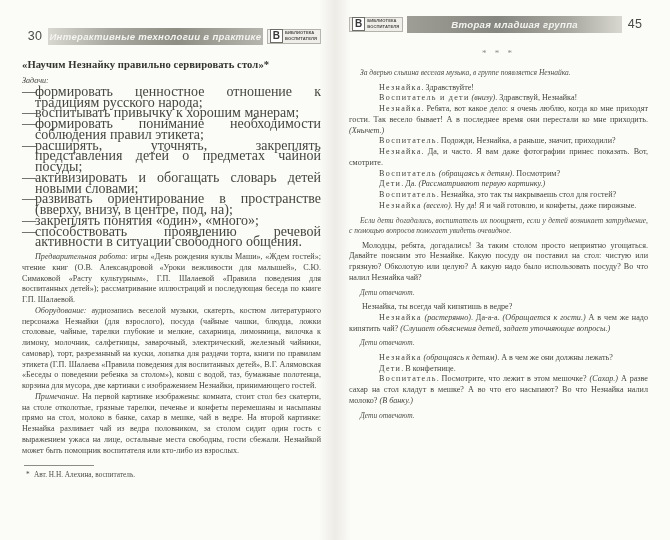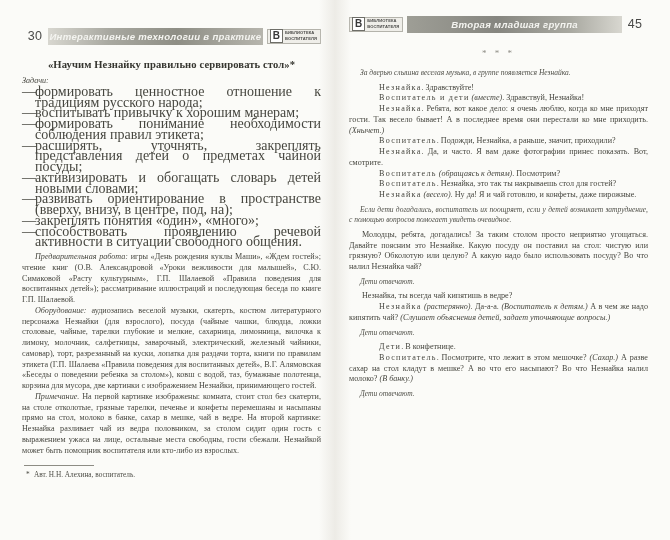--- a/index.html
+++ b/index.html
@@ -114,21 +114,21 @@
     font-weight: bold;
     line-height: 1.35;
     color: #4b4b49;
     letter-spacing: 0.1px;
   }
   .logo-left  { margin-left: 4px; }
   .logo-right { margin-right: 4px; }
 
   
   .title {
-    text-align: center;
+    text-align: left;
     font-size: 10.6px;
     font-weight: bold;
     margin: 12px 0 6px 0;
     color: #35352f;
     letter-spacing: 0.1px;
   }
   .stars {
     text-align: center;
     font-size: 9px;
     letter-spacing: 3px;
@@ -256,32 +256,34 @@
       </div>
       <div class="runbar rev">Вторая младшая группа</div>
       <div class="folio">45</div>
     </div>
 
     <div class="stars">* * *</div>
 
     <div id="dialogue" class="dlg">
         <p class="stage">За дверью слышна веселая музыка, в группе появляется Незнайка.</p>
         <p><span class="sp">Незнайка</span><span>. Здравствуйте!</span></p>
-        <p><span class="sp">Воспитатель и дети</span><span class="it"> (вместе)</span><span>. Здравствуй, Незнайка!</span></p>
+        <p><span class="sp">Воспитатель и дети</span><span class="it"> (внизу)</span><span>. Здравствуй, Незнайка!</span></p>
         <p><span class="sp">Незнайка</span><span>. Ребята, вот какое дело: я очень люблю, когда ко мне приходят гости. Так весело бывает! А в последнее время они перестали ко мне приходить. </span><span class="it">(Хнычет.)</span></p>
         <p><span class="sp">Воспитатель</span><span>. Подожди, Незнайка, а раньше, значит, приходили?</span></p>
         <p><span class="sp">Незнайка</span><span>. Да, и часто. Я вам даже фотографии принес показать. Вот, смотрите.</span></p>
         <p><span class="sp">Воспитатель</span><span class="it"> (обращаясь к детям)</span><span>. Посмотрим?</span></p>
+        <p><span class="sp">Дети</span><span>. Да. </span><span class="it">(Рассматривают первую картинку.)</span></p>
         <p><span class="sp">Воспитатель</span><span>. Незнайка, это так ты накрываешь стол для гостей?</span></p>
         <p><span class="sp">Незнайка</span><span class="it"> (весело)</span><span>. Ну да! Я и чай готовлю, и конфеты, даже пирожные.</span></p>
         <p class="stage">Если дети догадались, воспитатель их поощряет, если у детей возникает затруднение, с помощью вопросов помогает увидеть очевидное.</p>
         <p>Молодцы, ребята, догадались! За таким столом просто неприятно угощаться. Давайте поясним это Незнайке. Какую посуду он поставил на стол: чистую или грязную? Обколотую или целую? А какую надо было использовать посуду? Во что налил Незнайка чай?</p>
         <p class="stage">Дети отвечают.</p>
         <p>Незнайка, ты всегда чай кипятишь в ведре?</p>
-        <p><span class="sp">Незнайка</span><span class="it"> (растерянно)</span><span>. Да-а-а. </span><span class="it">(Воспитатель к детям.)</span><span> А в чем же надо кипятить чай? </span><span class="it">(Слушает объяснения детей, задает уточняющие вопросы.)</span></p>
+        <p><span class="sp">Незнайка</span><span class="it"> (растерянно)</span><span>. Да-а-а. </span><span class="it">(Обращается к гости.)</span><span> А в чем же надо кипятить чай? </span><span class="it">(Слушает объяснения детей, задает уточняющие вопросы.)</span></p>
         <p class="stage">Дети отвечают.</p>
+        <p><span class="sp">Незнайка</span><span class="it"> (обращаясь к детям)</span><span>. А в чем же они должны лежать?</span></p>
         <p><span class="sp">Дети</span><span>. В конфетнице.</span></p>
         <p><span class="sp">Воспитатель</span><span>. Посмотрите, что лежит в этом мешочке? </span><span class="it">(Сахар.)</span><span> А разве сахар на стол кладут в мешке? А во что его насыпают? Во что Незнайка налил молоко? </span><span class="it">(В банку.)</span></p>
         <p class="stage">Дети отвечают.</p>
       </div>
   </div>
 
 </div>
 
 </body></html>

